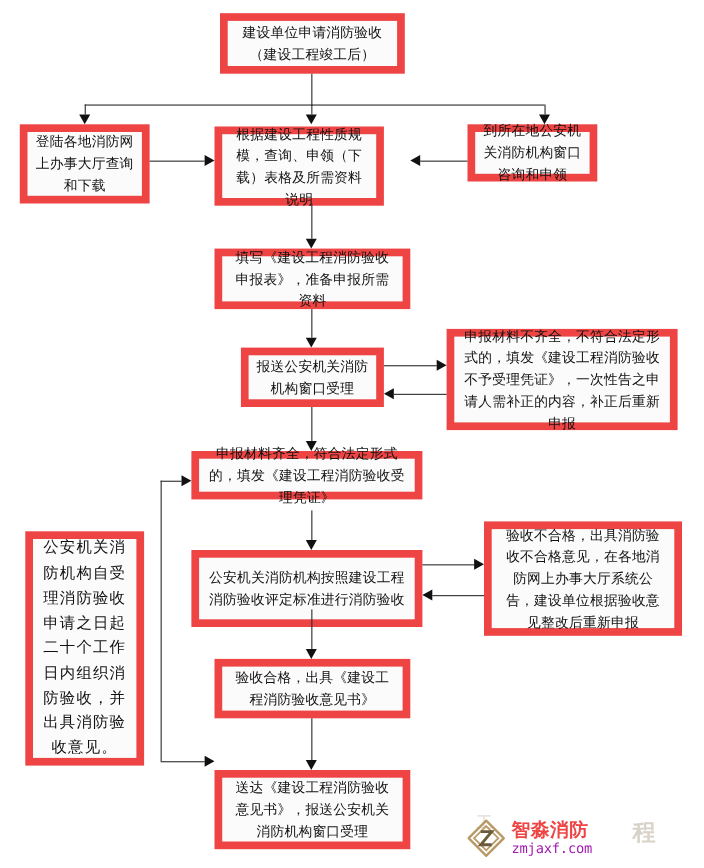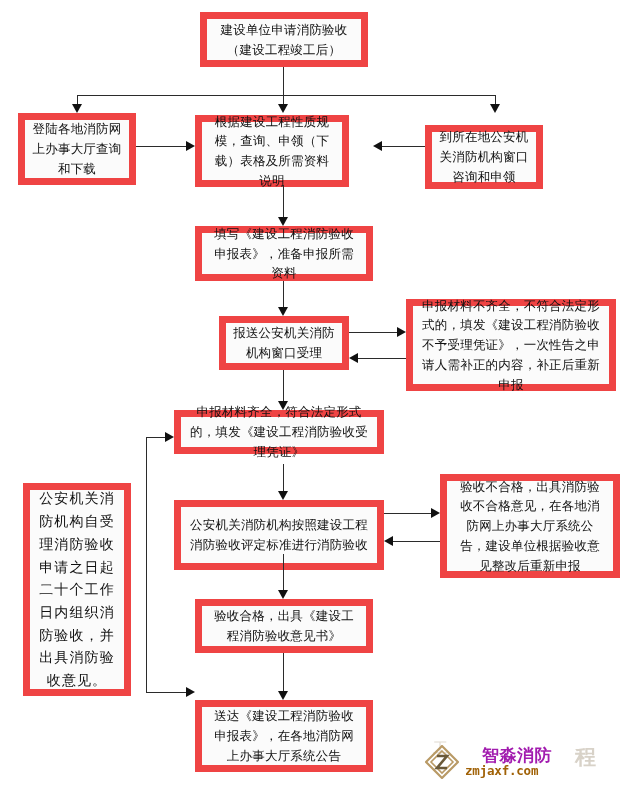--- a/index.html
+++ b/index.html
@@ -86,28 +86,27 @@
   }
   #watermark .wm-text {
     display: flex;
     flex-direction: column;
     justify-content: center;
     line-height: 1.05;
   }
   #watermark .wm-cn {
     font-size: 17px;
     font-weight: bold;
-    color: #a21caf;
+    color: #ef4444;
     letter-spacing: 0.5px;
-    margin-left: 17px;
   }
   #watermark .wm-url {
     font-size: 12.5px;
-    font-weight: bold;
-    color: #a16207;
+    font-weight: normal;
+    color: #a21caf;
     font-family: "DejaVu Sans Mono", "Liberation Mono", monospace;
     letter-spacing: -0.2px;
   }
   #watermark .wm-ghost {
     position: absolute;
     left: 150px;
     top: -2px;
     font-size: 21px;
     color: #d8d2c8;
     font-weight: bold;
@@ -132,21 +131,21 @@
   </div>
 
   <div class="node" style="left:18px; top:113px; width:118px; height:72px;">
     <span class="txt">登陆各地消防网上办事大厅查询和下载</span>
   </div>
 
   <div class="node" style="left:195px; top:115px; width:154px; height:72px;">
     <span class="txt">根据建设工程性质规模，查询、申领（下载）表格及所需资料说明</span>
   </div>
 
-  <div class="node" style="left:425px; top:125px; width:118px; height:64px;">
+  <div class="node" style="left:425px; top:113px; width:118px; height:52px;">
     <span class="txt">到所在地公安机关消防机构窗口咨询和申领</span>
   </div>
 
   <div class="node" style="left:195px; top:226px; width:178px; height:55px;">
     <span class="txt">填写《建设工程消防验收申报表》，准备申报所需资料</span>
   </div>
 
   <div class="node" style="left:219px; top:316px; width:130px; height:54px;">
     <span class="txt">报送公安机关消防机构窗口受理</span>
   </div>
@@ -169,21 +168,21 @@
 
   <div class="node" style="left:440px; top:474px; width:180px; height:104px;">
     <span class="txt">验收不合格，出具消防验收不合格意见，在各地消防网上办事大厅系统公告，建设单位根据验收意见整改后重新申报</span>
   </div>
 
   <div class="node" style="left:195px; top:599px; width:178px; height:54px;">
     <span class="txt">验收合格，出具《建设工程消防验收意见书》</span>
   </div>
 
   <div class="node" style="left:195px; top:700px; width:178px; height:72px;">
-    <span class="txt">送达《建设工程消防验收申报表》，在各地消防网上办事大厅系统公告</span>
+    <span class="txt">送达《建设工程消防验收意见书》，报送公安机关消防机构窗口受理</span>
   </div>
 
   <div class="edge v" style="left:283px; top:67px; height:29px;"></div>
 
   <div class="edge h" style="left:77px; top:95px; width:418px;"></div>
 
   <div class="edge v" style="left:77px; top:95px; height:9px;"></div>
   <div class="arrow down" style="left:72px; top:104px;"></div>
 
   <div class="edge v" style="left:283px; top:95px; height:9px;"></div>

